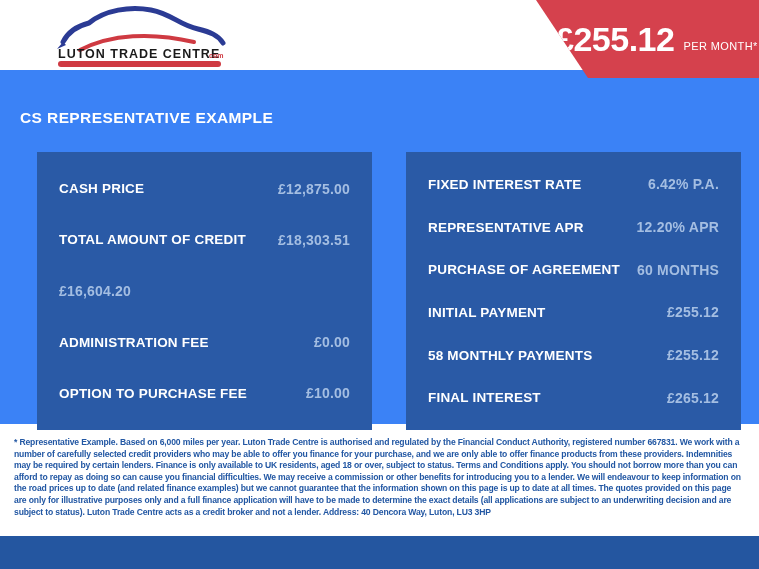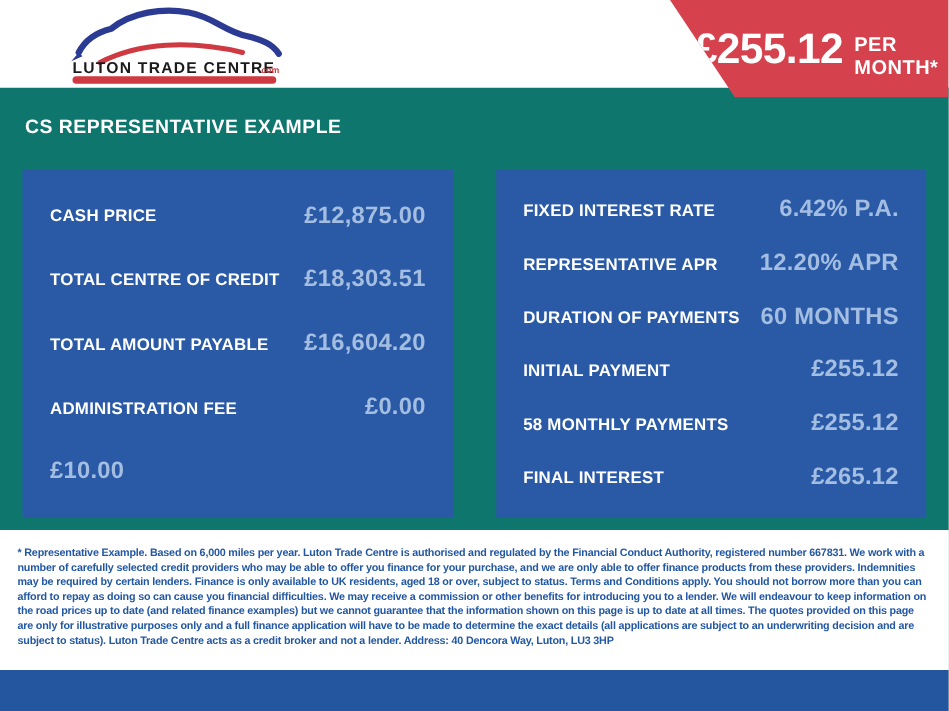--- a/index.html
+++ b/index.html
@@ -16,37 +16,37 @@
     background:#d5414d;
     -webkit-clip-path:polygon(39px 0,100% 0,100% 100%,91px 100%);
     clip-path:polygon(39px 0,100% 0,100% 100%,91px 100%);
     display:flex;align-items:center;
   }
   .price-amount{
     color:#ffffff;font-size:34px;font-weight:bold;margin-left:58px;
     letter-spacing:-0.5px;
   }
   .price-period{
-    color:#ffffff;font-size:16px;font-weight:bold;margin-left:9px;
+    color:#ffffff;font-size:11px;font-weight:normal;margin-left:9px;
     margin-top:13px;letter-spacing:0.4px;
   }
   
-  .main{height:354px;background:#0f766e;padding:1px 18px;box-sizing:border-box;}
+  .main{height:354px;background:#3b82f6;padding:17px 18px;box-sizing:border-box;}
   .heading{
     color:#ffffff;font-size:15.5px;font-weight:bold;letter-spacing:0.4px;
     padding:22px 0 0 2px;line-height:18px;margin:0 0 25px 0;
   }
-  .panels{display:flex;gap:34px;}
+  .panels{display:flex;gap:34px;margin-left:19px;}
   .panel{
     flex:1;background:#2a5aa6;height:278px;box-sizing:border-box;
     padding:11px 22px;display:flex;flex-direction:column;
   }
   .row{display:flex;justify-content:space-between;align-items:center;flex:1;}
   .row-label{color:#ffffff;font-weight:bold;font-size:13.5px;letter-spacing:0.2px;white-space:nowrap;}
-  .row-value{color:#a4bee2;font-weight:bold;font-size:19px;letter-spacing:0.2px;white-space:nowrap;}
+  .row-value{color:#a4bee2;font-weight:bold;font-size:14px;letter-spacing:0.2px;white-space:nowrap;}
   
   .disclaimer{background:#ffffff;height:112px;box-sizing:border-box;padding:13px 14px 0 14px;}
   .disclaimer p{
     margin:0;color:#2257a3;font-size:8.6px;font-weight:bold;
     line-height:11.6px;letter-spacing:-0.15px;
   }
   .footer-strip{background:#2456a0;height:33px;}
 </style>
 </head>
 <body>
@@ -79,47 +79,47 @@
   <h1 class="heading">CS REPRESENTATIVE EXAMPLE</h1>
 
   <div class="panels">
 
     <div class="panel">
       <div class="row">
         <span class="row-label">CASH PRICE</span>
         <span class="row-value">£12,875.00</span>
       </div>
       <div class="row">
-        <span class="row-label">TOTAL CENTRE OF CREDIT</span>
+        <span class="row-label">TOTAL AMOUNT OF CREDIT</span>
         <span class="row-value">£18,303.51</span>
       </div>
       <div class="row">
-        <span class="row-label">TOTAL AMOUNT PAYABLE</span>
         <span class="row-value">£16,604.20</span>
       </div>
       <div class="row">
         <span class="row-label">ADMINISTRATION FEE</span>
         <span class="row-value">£0.00</span>
       </div>
       <div class="row">
+        <span class="row-label">OPTION TO PURCHASE FEE</span>
         <span class="row-value">£10.00</span>
       </div>
     </div>
 
     <div class="panel">
       <div class="row">
         <span class="row-label">FIXED INTEREST RATE</span>
         <span class="row-value">6.42% P.A.</span>
       </div>
       <div class="row">
         <span class="row-label">REPRESENTATIVE APR</span>
         <span class="row-value">12.20% APR</span>
       </div>
       <div class="row">
-        <span class="row-label">DURATION OF PAYMENTS</span>
+        <span class="row-label">PURCHASE OF AGREEMENT</span>
         <span class="row-value">60 MONTHS</span>
       </div>
       <div class="row">
         <span class="row-label">INITIAL PAYMENT</span>
         <span class="row-value">£255.12</span>
       </div>
       <div class="row">
         <span class="row-label">58 MONTHLY PAYMENTS</span>
         <span class="row-value">£255.12</span>
       </div>

